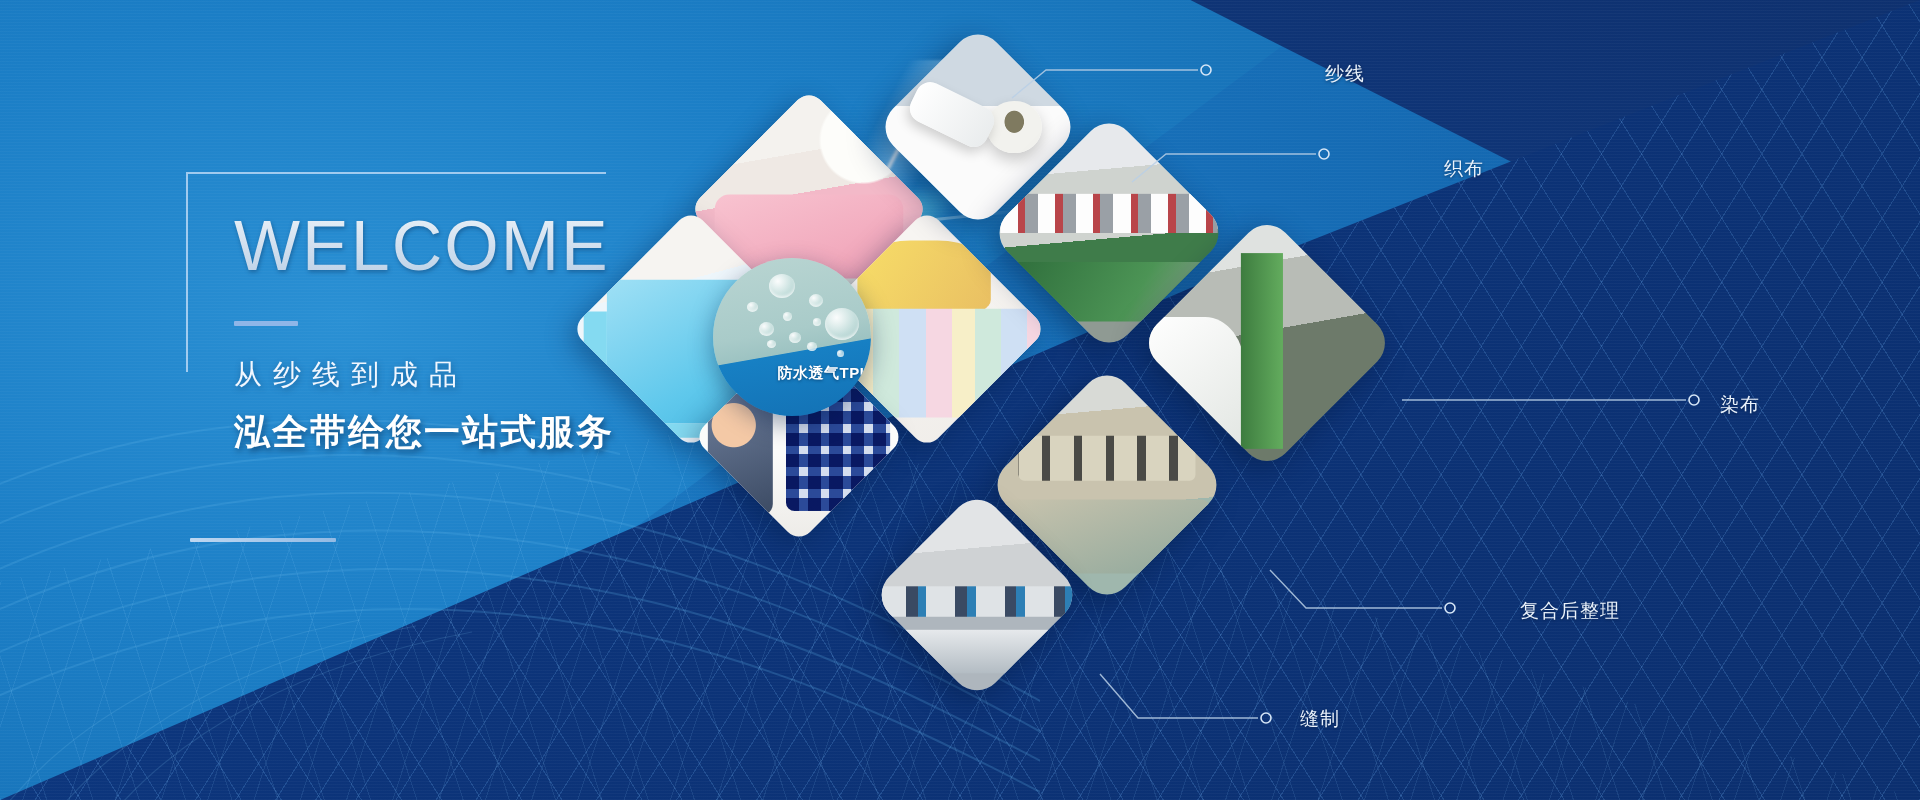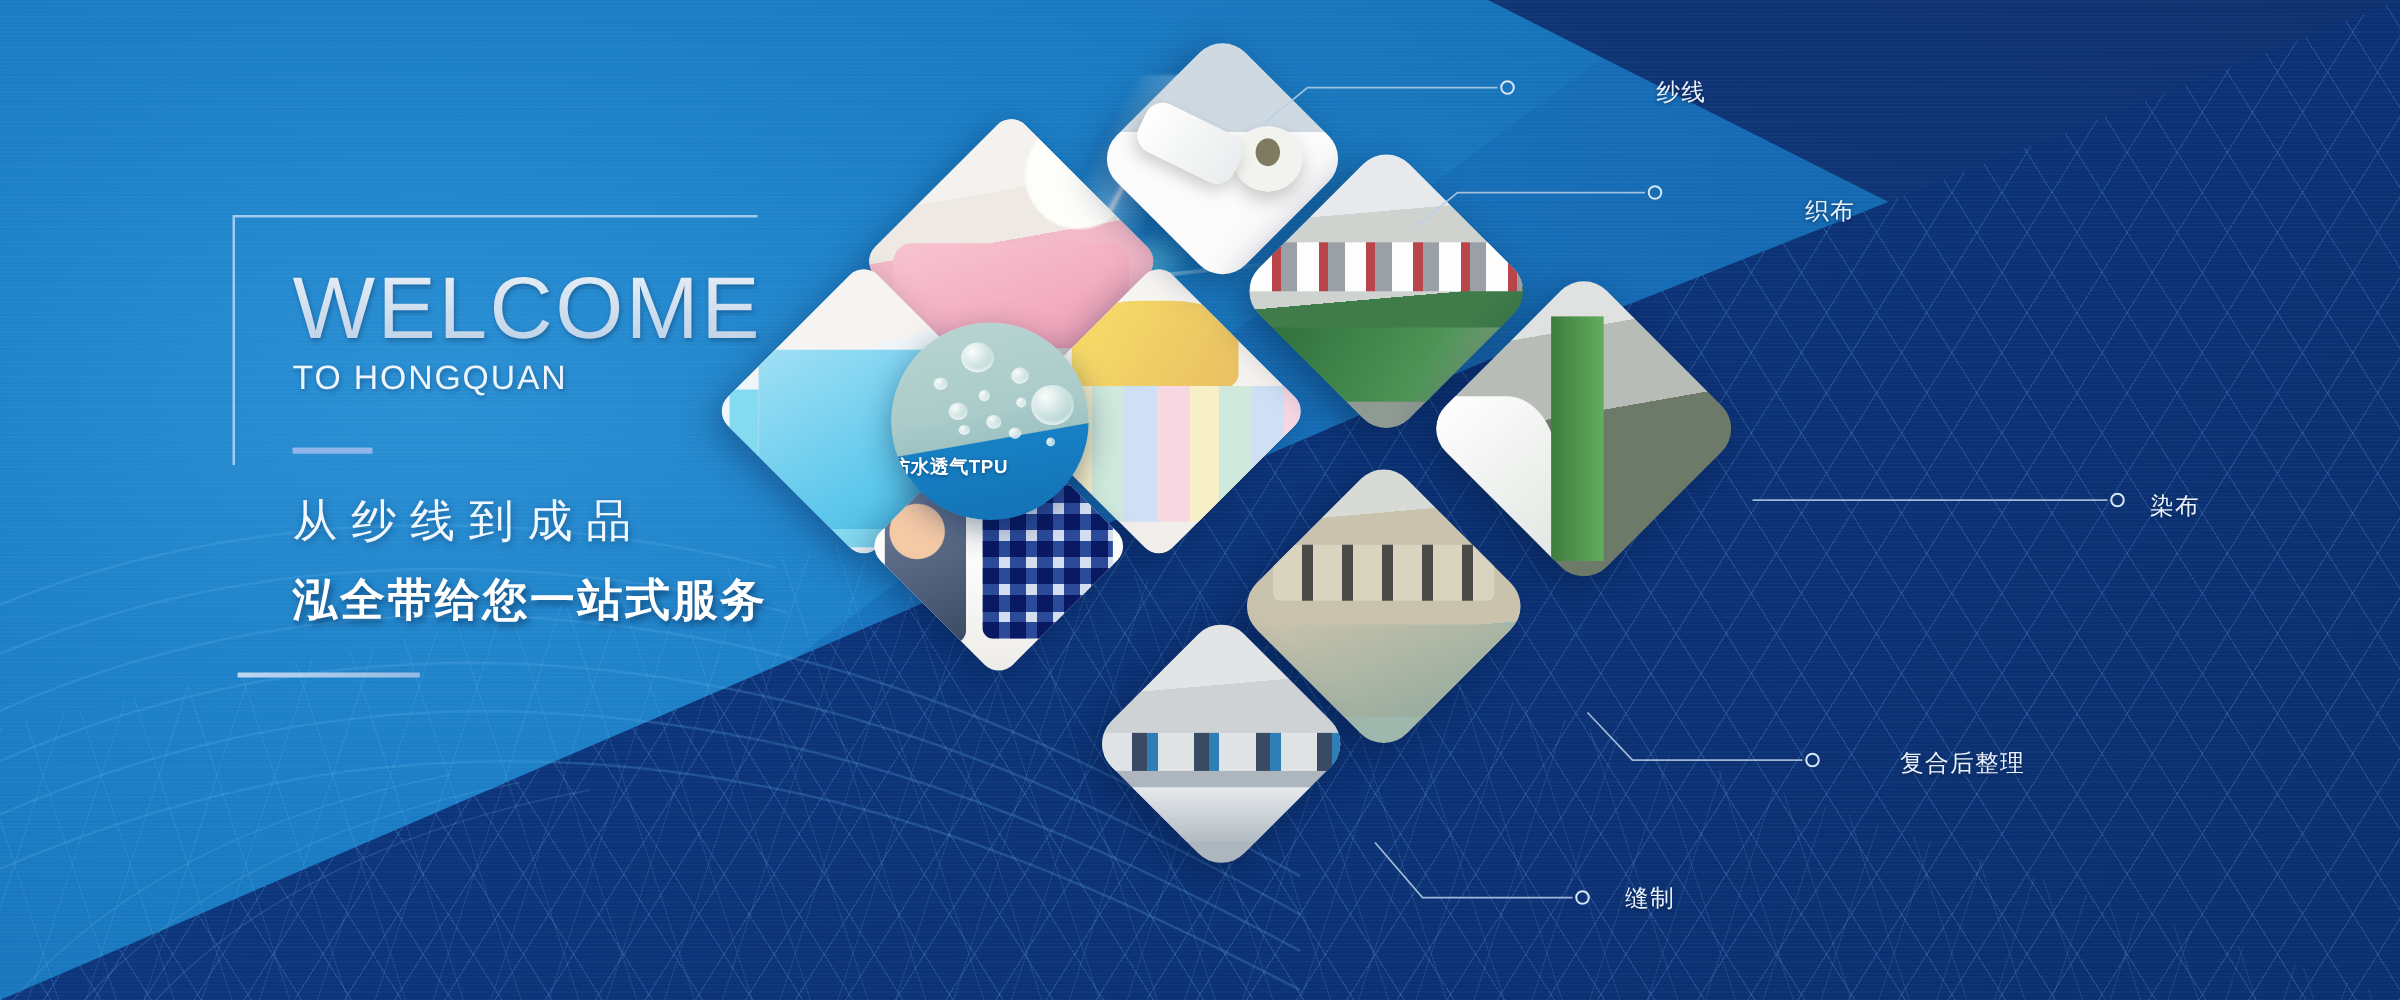--- a/index.html
+++ b/index.html
@@ -74,21 +74,21 @@
   .welcome{position:relative;margin:0;padding:62px 0 0 48px;
     font-size:70px;line-height:.98;letter-spacing:2px;font-weight:400;
     background:linear-gradient(180deg,#ffffff 24%, #b9cfe6 100%);
     -webkit-background-clip:text;background-clip:text;color:transparent;
     text-shadow:none;filter:drop-shadow(1px 2px 2px rgba(0,30,70,.35));}
   .tagline{position:relative;margin:6px 0 0 0;padding-left:48px;
     font-size:27px;letter-spacing:1.5px;font-weight:400;color:#eef5fd;
     filter:drop-shadow(1px 2px 2px rgba(0,30,70,.35));}
   .rule{position:relative;margin:40px 0 0 48px;width:64px;height:5px;background:#8fb6e8;border-radius:1px;}
   .cn-sub{position:relative;margin:30px 0 0 0;padding-left:48px;
-    font-size:36px;letter-spacing:11px;color:#f1f7ff;font-weight:400;
+    font-size:28px;letter-spacing:11px;color:#f1f7ff;font-weight:400;
     filter:drop-shadow(1px 2px 3px rgba(0,30,70,.4));}
   .cn-main{position:relative;margin:14px 0 0 0;padding-left:48px;
     font-size:36px;letter-spacing:2px;color:#ffffff;font-weight:700;
     filter:drop-shadow(2px 3px 3px rgba(0,26,62,.55));}
   .rule2{position:absolute;left:190px;top:538px;width:146px;height:4px;
     background:linear-gradient(90deg,#cfe0f5,#9fc0e6);border-radius:1px;opacity:.9;}
 
   
   .cluster{position:absolute;left:596px;top:118px;width:400px;height:400px;}
   .dia{position:absolute;overflow:hidden;transform:rotate(45deg);
@@ -124,21 +124,21 @@
       background:radial-gradient(circle at 40% 26%, #f4c9a6 0 22%, transparent 23%),
                  linear-gradient(160deg,#6f7f9c,#3b4a63);border-radius:8px;}
 
   .badge{position:absolute;left:117px;top:140px;width:158px;height:158px;border-radius:50%;
     overflow:hidden;z-index:9;box-shadow:0 8px 24px rgba(3,26,66,.4);
     background:linear-gradient(170deg,#b9d5d2 0%, #a9cbc9 46%, #9dc3c2 58%, #1780c4 58.5%, #1371b4 100%);}
   .badge .drops{position:absolute;inset:0;}
   .badge .d{position:absolute;border-radius:50%;
     background:radial-gradient(circle at 34% 30%, rgba(255,255,255,.95), rgba(222,240,238,.55) 55%, rgba(170,205,202,.35));
     box-shadow:inset 0 -2px 3px rgba(255,255,255,.7);}
-  .badge-label{position:absolute;left:0;right:0;bottom:33px;text-align:left;
+  .badge-label{position:absolute;left:0;right:0;bottom:33px;text-align:right;
     color:#fff;font-size:15px;font-weight:700;letter-spacing:.5px;
     text-shadow:0 1px 3px rgba(0,40,80,.6);}
 
   
   .proc{position:absolute;overflow:hidden;transform:rotate(45deg);border-radius:26px;
     box-shadow:0 12px 30px rgba(3,22,58,.42);}
   .proc .inner{position:absolute;inset:0;transform:rotate(-45deg) scale(1.45);background-size:cover;}
 
   .pi-yarn{background:linear-gradient(180deg,#cfd9e2 0 40%, #fbfbfb 40% 100%);}
   .pi-yarn::after{content:"";position:absolute;left:18%;top:34%;width:40%;height:20%;
@@ -208,21 +208,20 @@
   <div class="flare">
     <div class="beam"></div>
       <div class="glow"></div>
       <div class="streak"></div>
   </div>
   <div class="texture"></div>
 
   <div class="left">
     <div class="bracket"></div>
     <h1 class="welcome">WELCOME</h1>
-    <div class="tagline">TO HONGQUAN</div>
     <div class="rule"></div>
     <div class="cn-sub">从纱线到成品</div>
     <div class="cn-main">泓全带给您一站式服务</div>
   </div>
   <div class="rule2"></div>
 
   <div class="cluster">
 
     <div class="dia" style="left:128px;top:6px;width:170px;height:170px;">
       <div class="inner ph-bed"></div>

